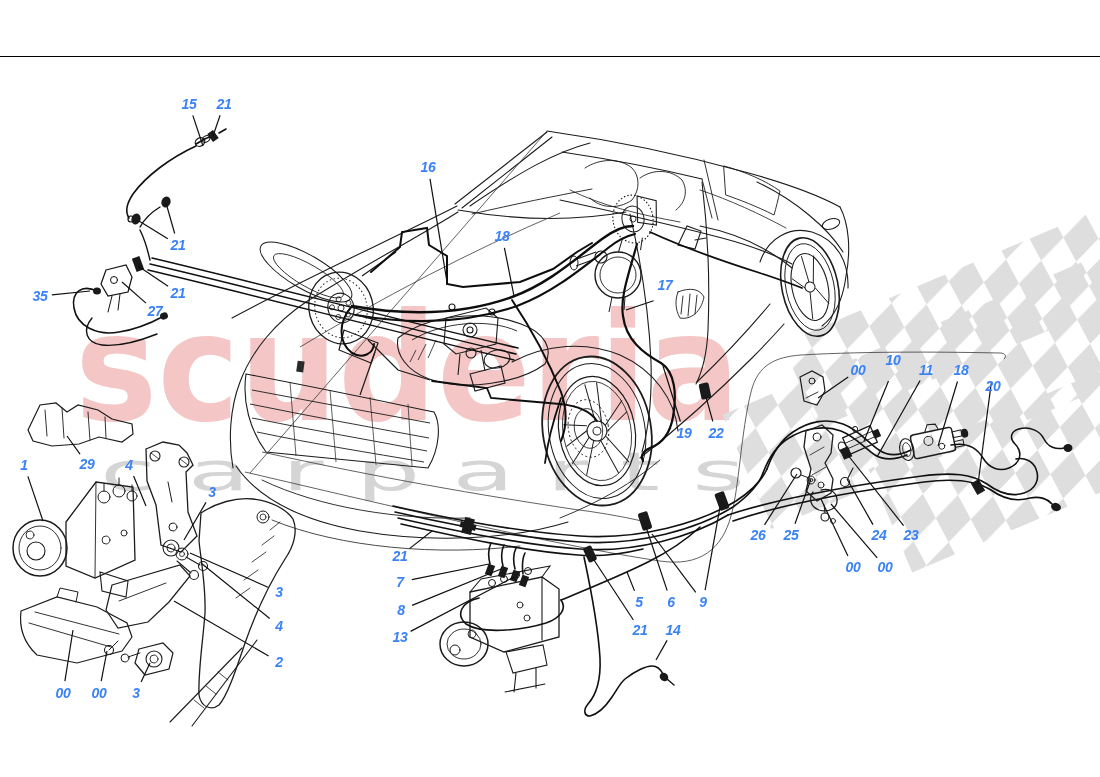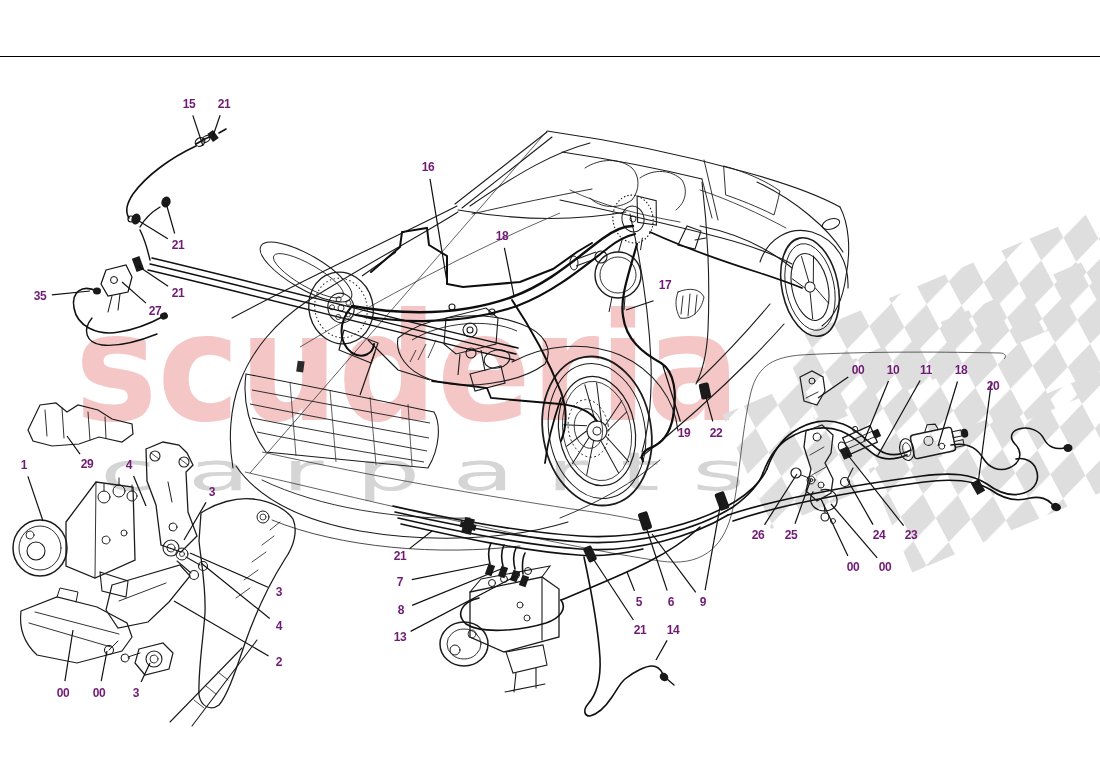--- a/index.html
+++ b/index.html
@@ -5,21 +5,21 @@
   html,body{margin:0;padding:0;background:#ffffff;}
   #stage{position:relative;width:1100px;height:777px;background:#fff;overflow:hidden;
          font-family:"Liberation Sans",sans-serif;}
   .hdr{position:absolute;left:300px;top:6px;width:432px;color:#000;}
   .hdr .l1{text-align:right;font-weight:bold;font-size:15px;letter-spacing:0.2px;}
   .hdr .l2{text-align:center;font-weight:bold;font-size:15.5px;margin-top:3px;letter-spacing:0.2px;}
   .rule{position:absolute;left:0;top:56px;width:1100px;border-top:1.7px solid #000;}
   svg.layer{position:absolute;left:0;top:0;}
   #callouts{position:absolute;left:0;top:0;width:1100px;height:777px;pointer-events:none;}
   #callouts span.callout{position:absolute;transform:translate(-50%,-50%);
-      font-weight:bold;font-size:12px;color:#701a75;letter-spacing:-0.3px;white-space:nowrap;}
+      font-weight:bold;font-size:14px;color:#3b82f6;letter-spacing:-0.3px;white-space:nowrap;font-style:italic;}
 </style>
 </head>
 <body>
 
 <div id="stage">
 
   <div class="hdr">
   </div>
   <div class="rule"></div>
 
@@ -424,21 +424,21 @@
       <span class="callout" style="left: 178px; top: 245px;">21</span>
       <span class="callout" style="left: 40px; top: 296px;">35</span>
       <span class="callout" style="left: 155px; top: 311px;">27</span>
       <span class="callout" style="left: 178px; top: 293px;">21</span>
       <span class="callout" style="left: 428px; top: 167px;">16</span>
       <span class="callout" style="left: 502px; top: 236px;">18</span>
       <span class="callout" style="left: 665px; top: 285px;">17</span>
       <span class="callout" style="left: 684px; top: 433px;">19</span>
       <span class="callout" style="left: 716px; top: 433px;">22</span>
       <span class="callout" style="left: 858px; top: 370px;">00</span>
-      <span class="callout" style="left: 893px; top: 370px;">10</span>
+      <span class="callout" style="left: 893px; top: 360px;">10</span>
       <span class="callout" style="left: 926px; top: 370px;">11</span>
       <span class="callout" style="left: 961px; top: 370px;">18</span>
       <span class="callout" style="left: 993px; top: 386px;">20</span>
       <span class="callout" style="left: 758px; top: 535px;">26</span>
       <span class="callout" style="left: 791px; top: 535px;">25</span>
       <span class="callout" style="left: 879px; top: 535px;">24</span>
       <span class="callout" style="left: 911px; top: 535px;">23</span>
       <span class="callout" style="left: 853px; top: 567px;">00</span>
       <span class="callout" style="left: 885px; top: 567px;">00</span>
       <span class="callout" style="left: 24px; top: 465px;">1</span>

